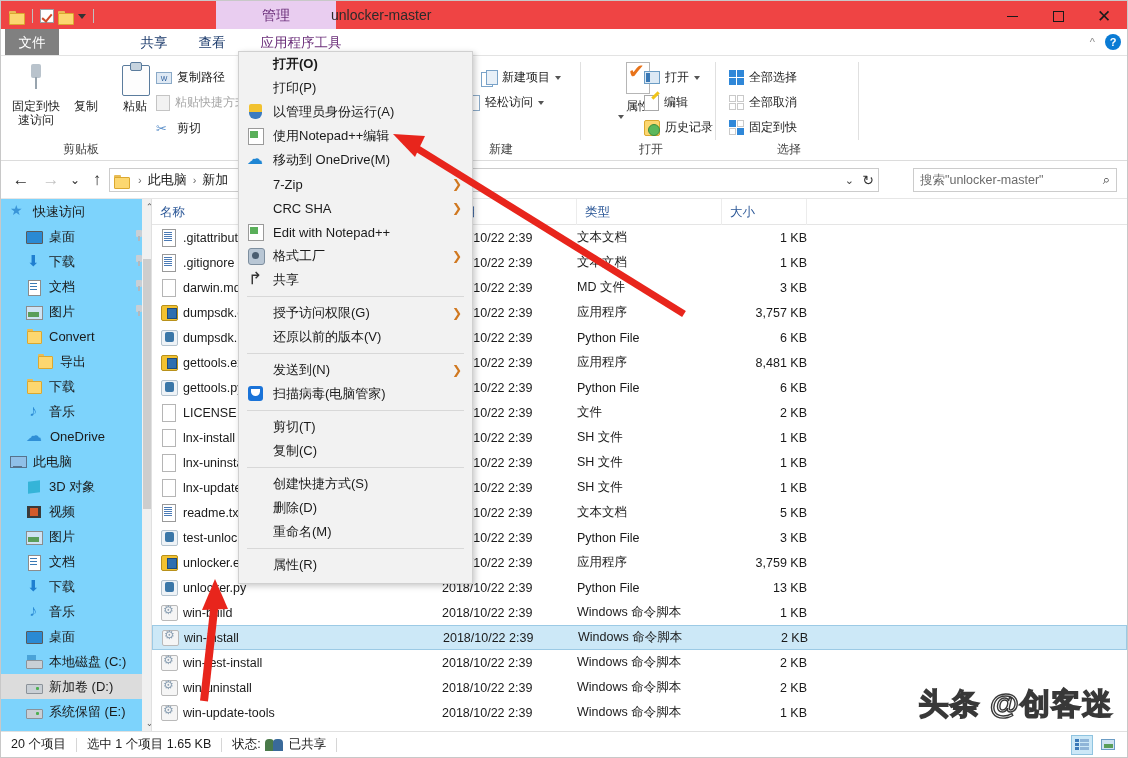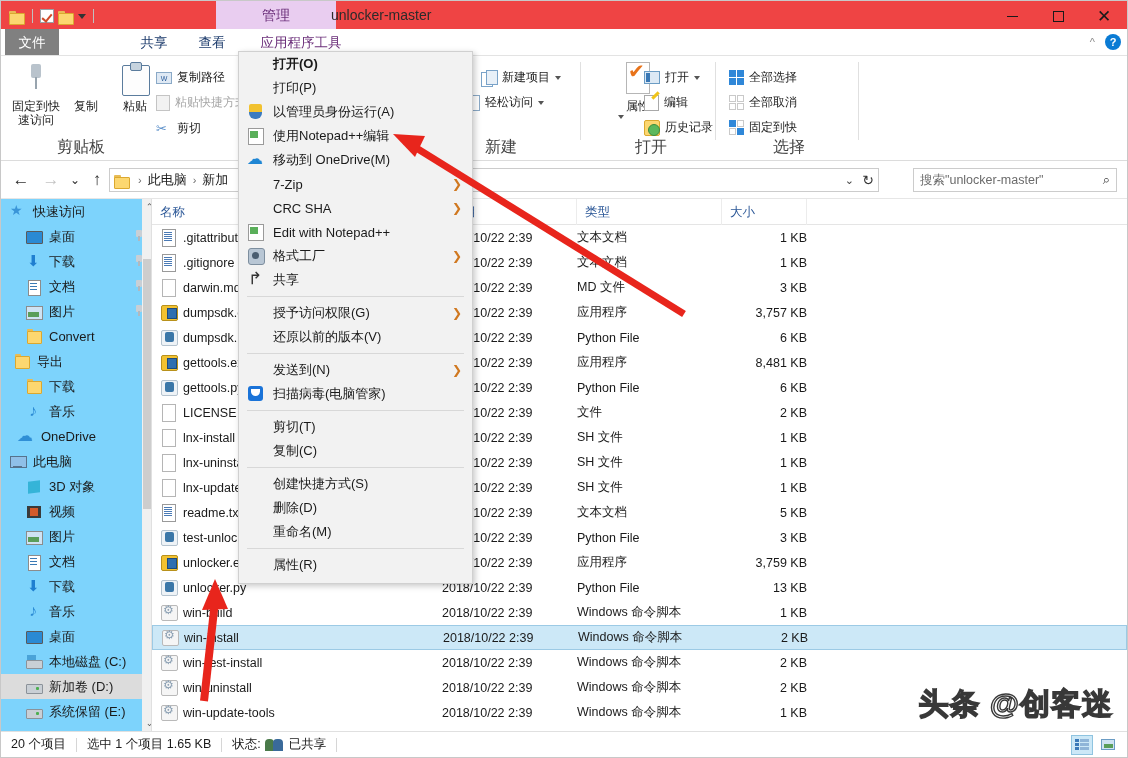--- a/index.html
+++ b/index.html
@@ -104,21 +104,21 @@
   }
 
   
   .ribbon {
     position: absolute; left: 0; top: 55px; width: 1126px; height: 105px;
     background: #ffffff; border-bottom: 1px solid #dcdcdc;
   }
   .rgroup { position: absolute; top: 0; height: 104px; }
   .rgroup .glabel {
     position: absolute; bottom: 2px; left: 0; width: 100%; text-align: center;
-    font-size: 16px; color: #444;
+    font-size: 12px; color: #444;
   }
   .rgroup .gdiv {
     position: absolute; right: 0; top: 6px; width: 1px; height: 78px; background: #e0e0e0;
   }
   .bigbtn {
     position: absolute; top: 4px; width: 58px; text-align: center;
     font-size: 12px; color: #1d1d1d; line-height: 14px;
   }
   .bigbtn .bico { height: 36px; margin-bottom: 3px; position: relative; }
   .smallbtn {
@@ -549,33 +549,33 @@
           </div>
           <div class="nav-item" style="padding-left: 24px;">
             <span class="ni ic-pic"></span>
             <span>图片</span>
             <span class="pin"></span>
           </div>
           <div class="nav-item" style="padding-left: 24px;">
             <span class="ni ic-folder"></span>
             <span>Convert</span>
           </div>
-          <div class="nav-item" style="padding-left: 12px;">
+          <div class="nav-item" style="padding-left: 35px;">
             <span class="ni ic-folder"></span>
             <span>导出</span>
           </div>
           <div class="nav-item" style="padding-left: 24px;">
             <span class="ni ic-folder"></span>
             <span>下载</span>
           </div>
           <div class="nav-item" style="padding-left: 24px;">
             <span class="ni ic-music"></span>
             <span>音乐</span>
           </div>
-          <div class="nav-item" style="padding-left: 16px;">
+          <div class="nav-item" style="padding-left: 25px;">
             <span class="ni ic-cloud"></span>
             <span>OneDrive</span>
           </div>
           <div class="nav-item" style="padding-left: 8px;">
             <span class="ni ic-pc"></span>
             <span>此电脑</span>
           </div>
           <div class="nav-item" style="padding-left: 24px;">
             <span class="ni ic-3d"></span>
             <span>3D 对象</span>

